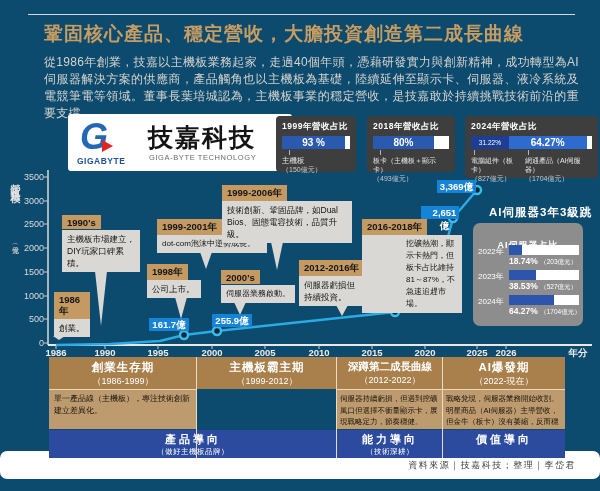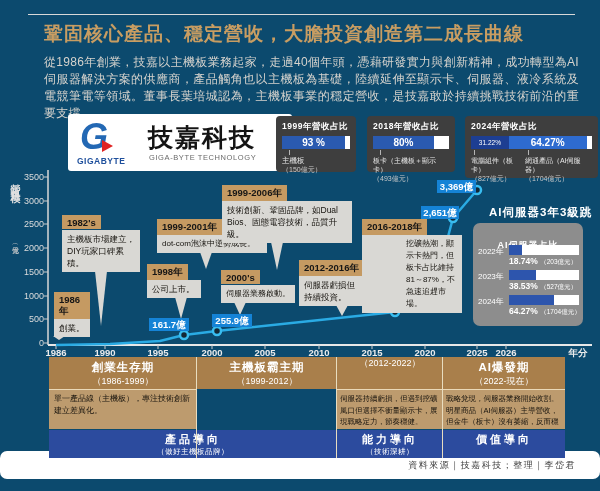--- a/index.html
+++ b/index.html
@@ -203,20 +203,21 @@
     <div class="phase-body">單一產品線（主機板），專注技術創新建立差異化。</div>
   </div>
   <div class="phase" style="left:197px; width:140px;">
     <div class="phase-head">
       <div class="t">主機板霸主期</div>
       <div class="y">（1999-2012）</div>
     </div>
   </div>
   <div class="phase" style="left:337px; width:106px;">
     <div class="phase-head">
+      <div class="t" style="font-size:10.5px; letter-spacing:0;">深蹲第二成長曲線</div>
       <div class="y">（2012-2022）</div>
     </div>
     <div class="phase-body xs">伺服器持續虧損，但遇到挖礦風口但選擇不衝量顯示卡，展現戰略定力，節奏穩健。</div>
   </div>
   <div class="phase" style="left:443px; width:122px;">
     <div class="phase-head">
       <div class="t">AI爆發期</div>
       <div class="y">（2022-現在）</div>
     </div>
     <div class="phase-body xs">戰略兌現，伺服器業務開始收割。明星商品（AI伺服器）主導營收，但金牛（板卡）沒有萎縮，反而穩定增長。</div>
@@ -255,26 +256,26 @@
     <div class="xtick" style="left: 578px; top: 347px;">年分</div>
     <div class="ytick" style="left: 18px; top: 172px;">3500</div>
     <div class="ytick" style="left: 18px; top: 196px;">3000</div>
     <div class="ytick" style="left: 18px; top: 219px;">2500</div>
     <div class="ytick" style="left: 18px; top: 243px;">2000</div>
     <div class="ytick" style="left: 18px; top: 267px;">1500</div>
     <div class="ytick" style="left: 18px; top: 291px;">1000</div>
     <div class="ytick" style="left: 18px; top: 314px;">500</div>
     <div class="ytick" style="left: 18px; top: 338px;">0</div>
     <div class="callout" style="left: 54px; top: 292px; width: 36px;"><div class="callout-head">1986年</div><div class="callout-body">創業。</div></div>
-    <div class="callout" style="left: 62px; top: 212px; width: 78px;"><div class="callout-head">1982's</div><div class="callout-body">主機板市場建立，DIY玩家口碑累積。</div></div>
+    <div class="callout" style="left: 62px; top: 212px; width: 78px;"><div class="callout-head">1990's</div><div class="callout-body">主機板市場建立，DIY玩家口碑累積。</div></div>
     <div class="callout" style="left: 147px; top: 261px; width: 54px;"><div class="callout-head">1998年</div><div class="callout-body">公司上市。</div></div>
     <div class="callout" style="left: 157px; top: 216px; width: 110px;"><div class="callout-head">1999-2001年</div><div class="callout-body" style="font-size: 8px;">dot-com泡沫中逆勢成長。</div></div>
     <div class="callout" style="left: 222px; top: 182px; width: 130px;"><div class="callout-head">1999-2006年</div><div class="callout-body">技術創新、鞏固品牌，如Dual Bios、固態電容技術，品質升級。</div></div>
     <div class="callout" style="left: 221px; top: 267px; width: 74px;"><div class="callout-head">2000's</div><div class="callout-body" style="font-size: 8px;">伺服器業務啟動。</div></div>
     <div class="callout" style="left: 299px; top: 257px; width: 66px;"><div class="callout-head">2012-2016年</div><div class="callout-body">伺服器虧損但持續投資。</div></div>
     <div class="callout" style="left: 362px; top: 216px; width: 100px;"><div class="callout-head">2016-2018年</div><div class="callout-body" style="font-size: 8px; padding-left: 44px;">挖礦熱潮，顯示卡熱門，但板卡占比維持81～87%，不急速追趕市場。</div></div>
     <div class="vlabel" style="left: 149px; top: 318px; width: 40px;">161.7億</div>
     <div class="vlabel" style="left: 212px; top: 314px; width: 40px;">255.9億</div>
     <div class="vlabel" style="left: 375px; top: 295px; width: 40px;">598.8億</div>
     <div class="vlabel" style="left: 399px; top: 279px; width: 38px;">1,073億</div>
-    <div class="vlabel" style="left: 421px; top: 206px; width: 38px;">2,651億</div>
+    <div class="vlabel" style="left: 421px; top: 206px; width: 38px; padding-left: 9px;">2,651億</div>
     <div class="vlabel" style="left: 437px; top: 180px; width: 39px;">3,369億</div>
   </div>
 
 </body></html>

